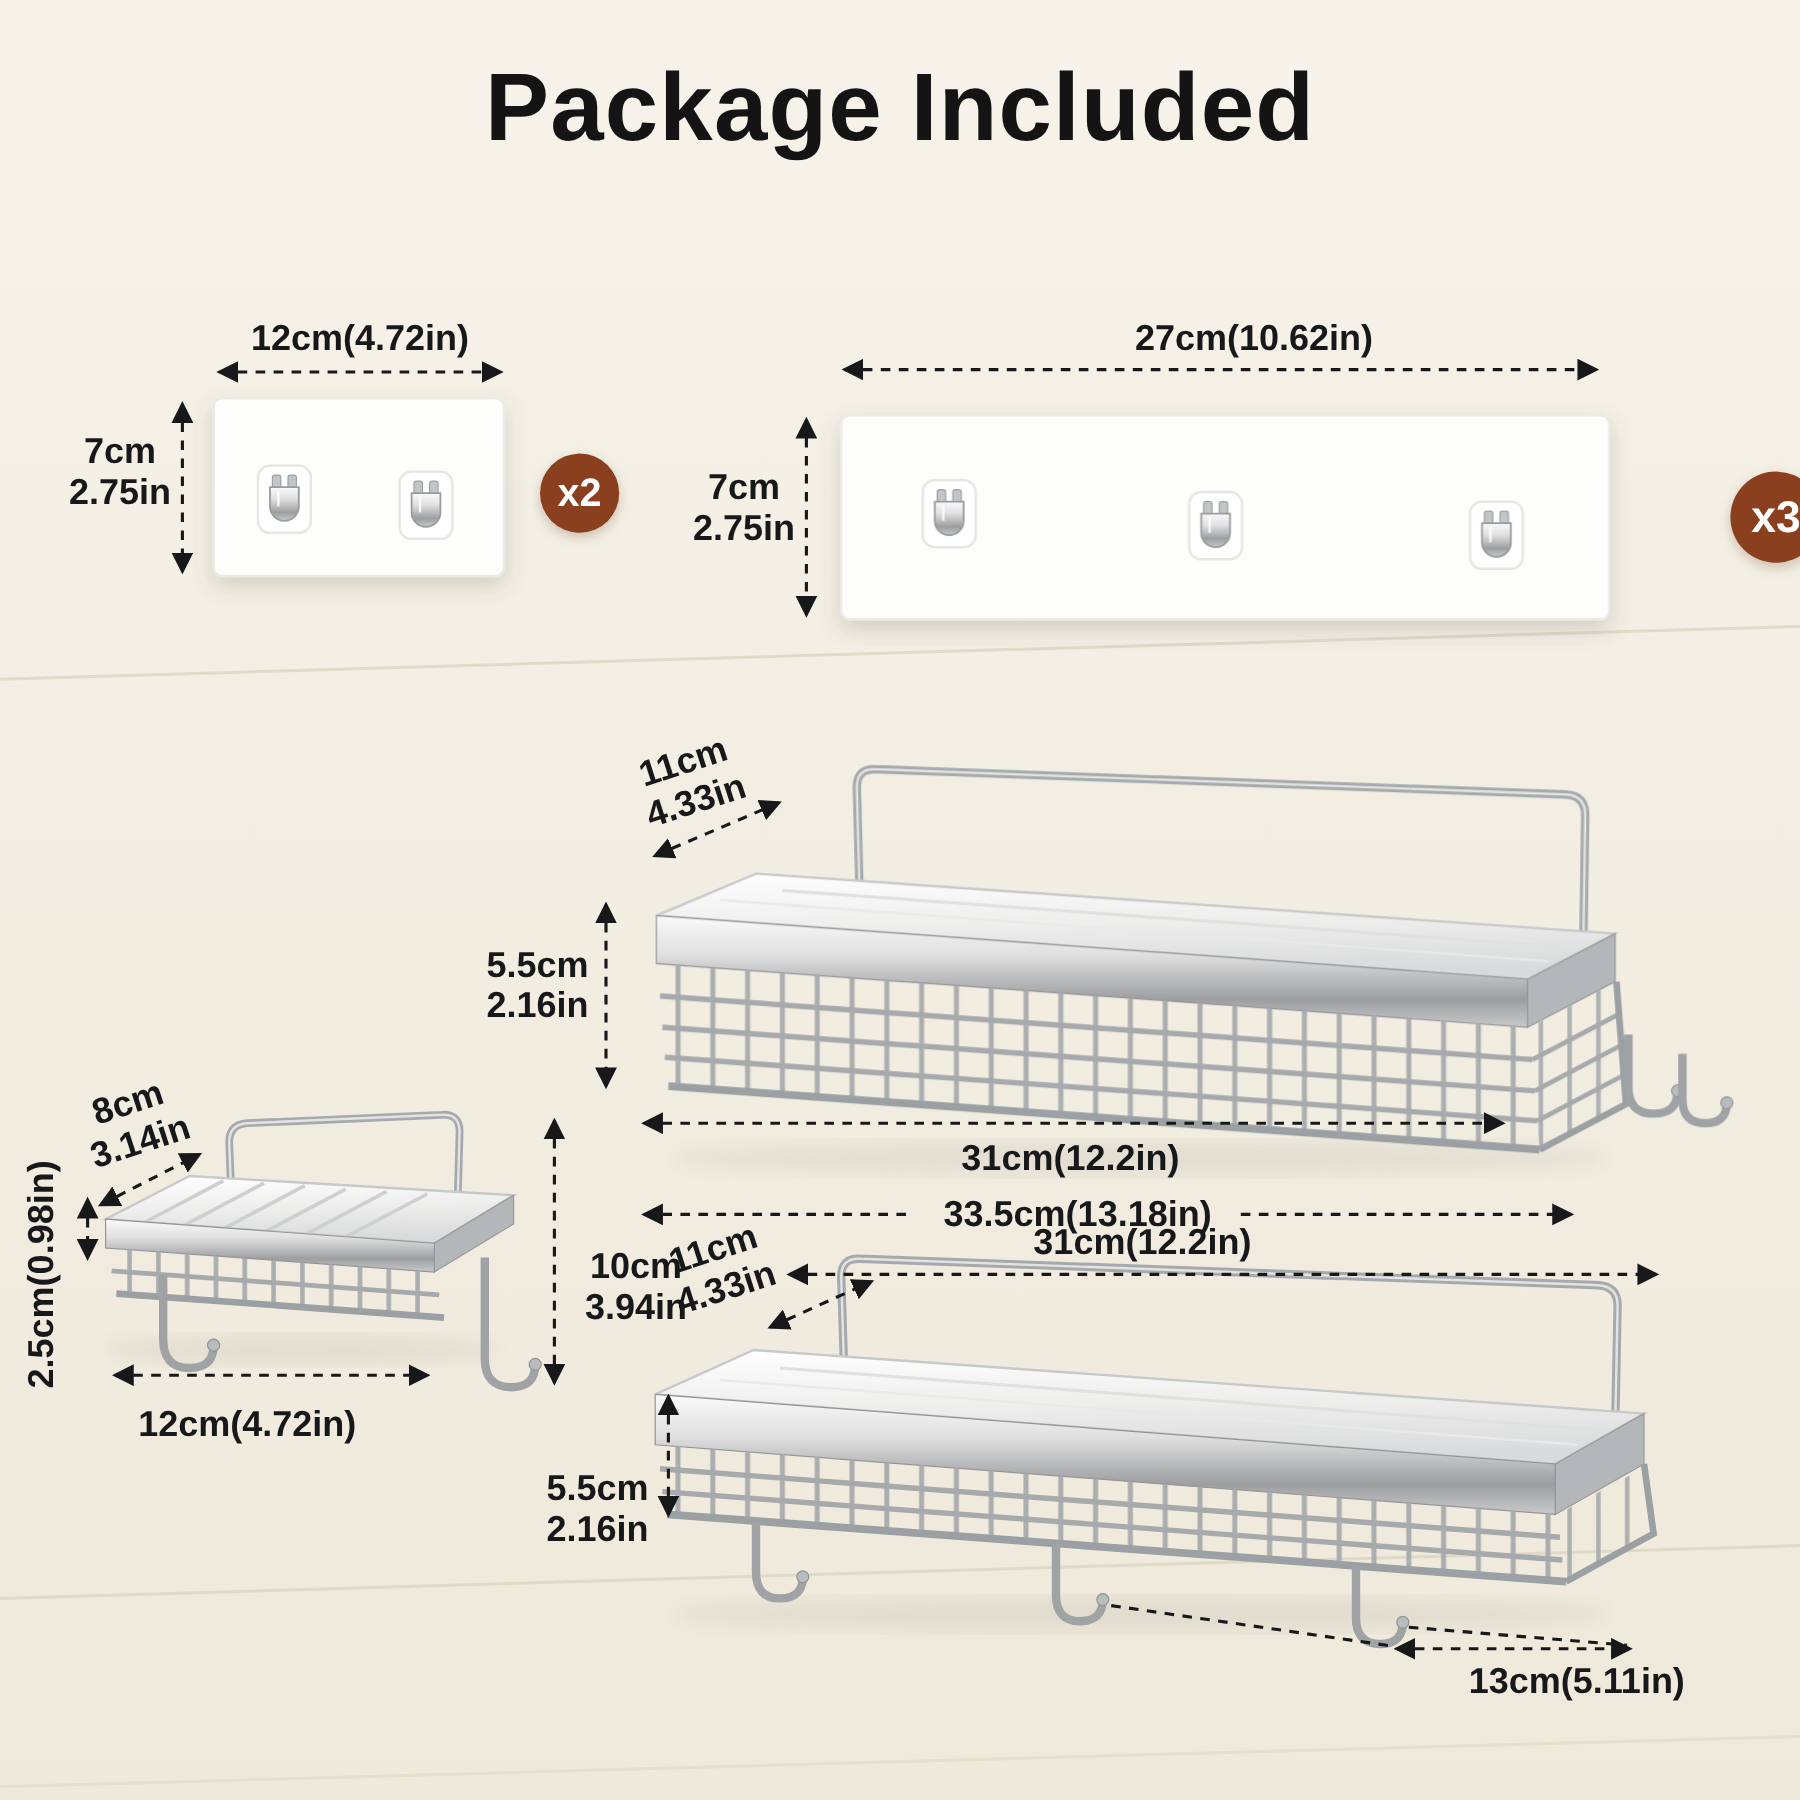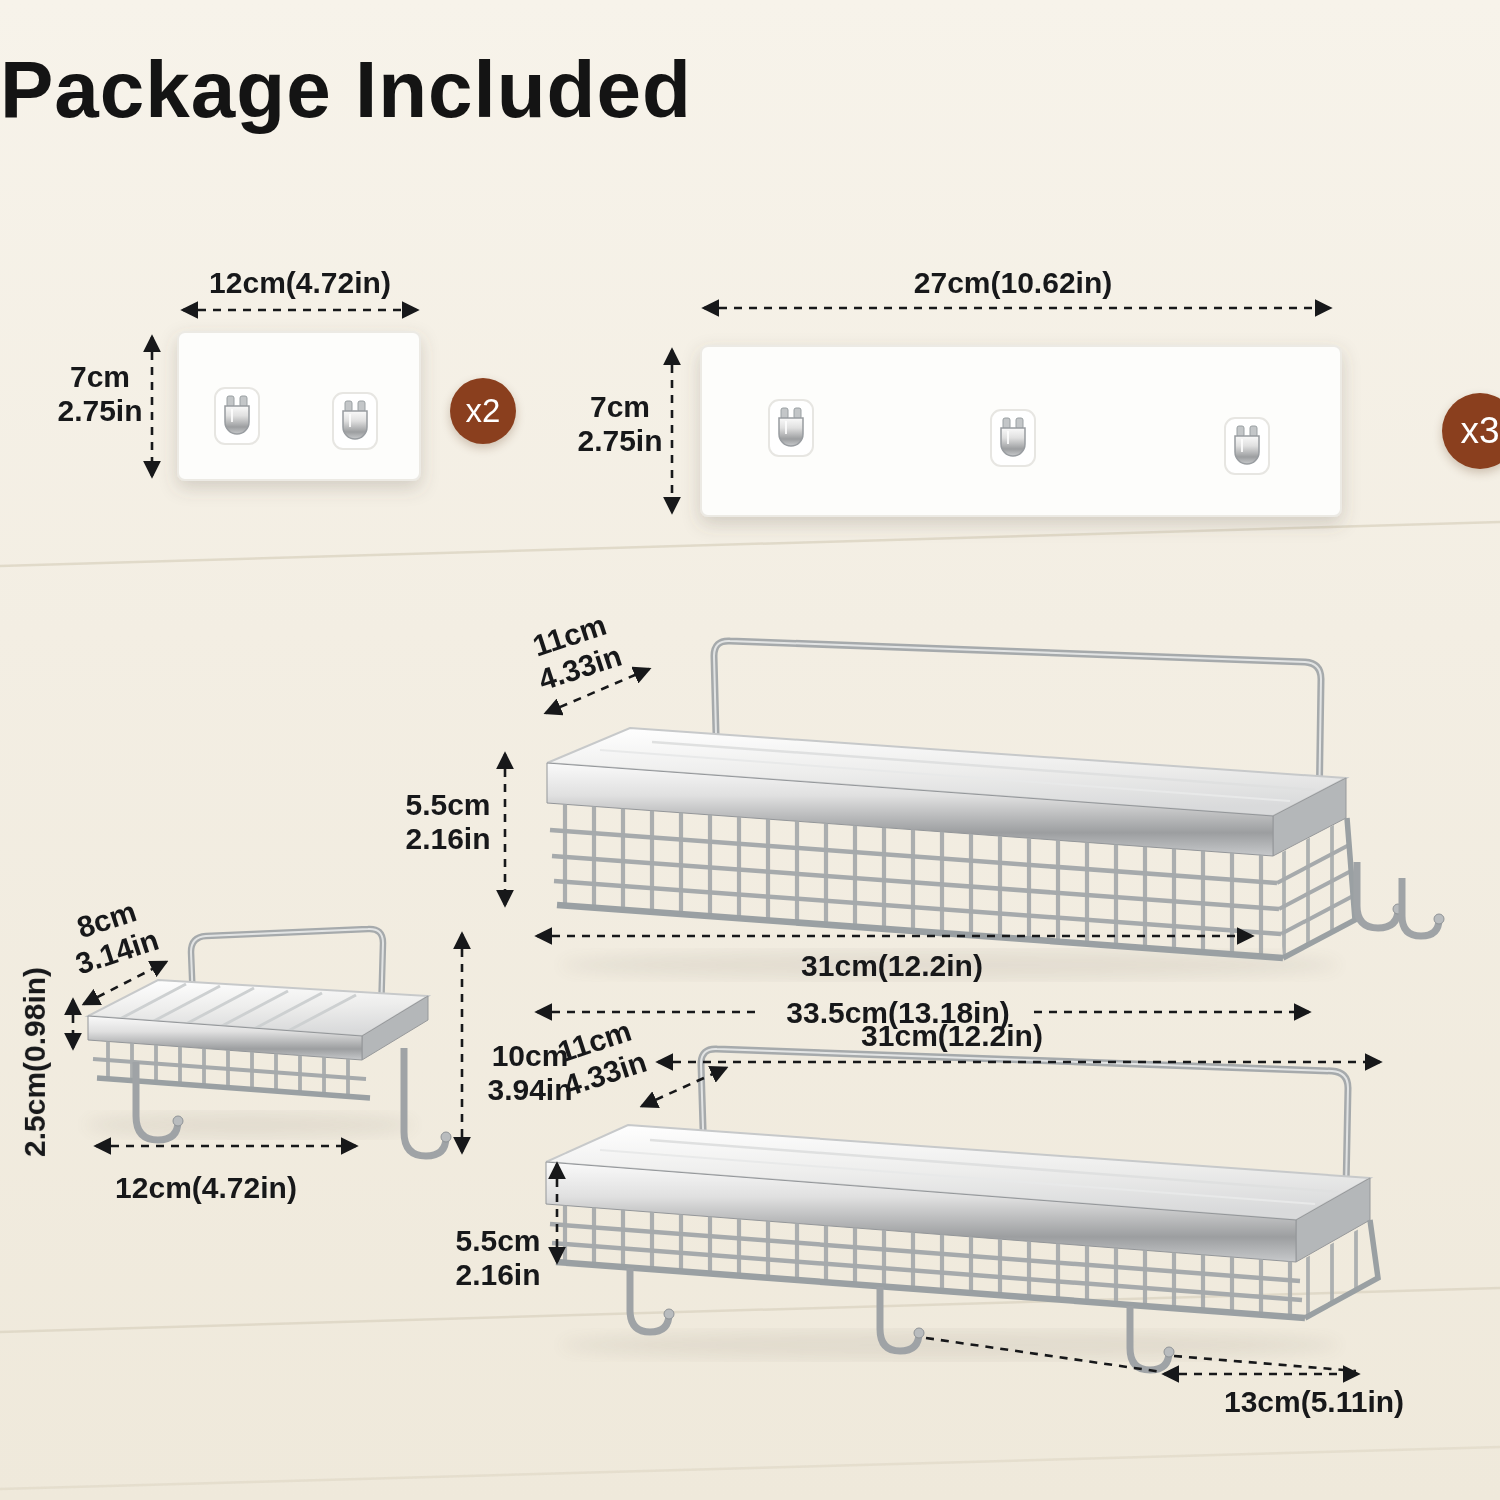--- a/index.html
+++ b/index.html
@@ -1,28 +1,28 @@
 <!DOCTYPE html>
 <html><head>
 <meta charset="utf-8">
 <style>
   * { margin:0; padding:0; box-sizing:border-box; }
   html,body { width:1500px; height:1500px; }
   body { font-family:"Liberation Sans", sans-serif; background:#f3eee3; }
   .stage { position:relative; width:1500px; height:1500px; overflow:hidden;
            background:linear-gradient(180deg,#f7f3ea 0%,#f3eee3 42%,#efe9db 100%); }
-  .title { position:absolute; top:44px; left:0; width:100%; text-align:left;
+  .title { position:absolute; top:44px; left:0; width:100%; text-align:center;
            font-size:80px; font-weight:bold; letter-spacing:1px; color:#141414; }
   .art { position:absolute; left:0; top:0; width:1500px; height:1500px; }
   .lbl { position:absolute; transform:translate(-50%,-50%); color:#17181a;
          font-size:30px; font-weight:bold; line-height:1.14; text-align:center; white-space:nowrap; }
   .lbl.rot   { transform:translate(-50%,-50%) rotate(-18deg); }
   .lbl.rot90 { transform:translate(-50%,-50%) rotate(-90deg); }
   .badge { position:absolute; transform:translate(-50%,-50%); border-radius:50%;
-           background:#8a3f1e; color:#ffffff; font-weight:normal;
+           background:#8a3f1e; color:#ffffff; font-weight:bold;
            display:flex; align-items:center; justify-content:center;
            box-shadow:0 4px 10px rgba(90,50,20,0.25); }
   .badge.b2 { width:66px; height:66px; font-size:33px; }
   .badge.b3 { width:76px; height:76px; font-size:37px; }
 </style>
 </head>
 <body>
 
 <div class="stage">
 
@@ -170,21 +170,21 @@
     </g>
   </svg>
 
   <div class="lbl" style="left:300px;top:283px">12cm(4.72in)</div>
   <div class="lbl" style="left:100px;top:394px">
     <div>7cm</div>
     <div>2.75in</div>
   </div>
   <div class="badge b2" style="left:483px;top:411px">x2</div>
 
-  <div class="lbl" style="left:1013px;top:283px">27cm(10.62in)</div>
+  <div class="lbl" style="left:1045px;top:283px">27cm(10.62in)</div>
   <div class="lbl" style="left:620px;top:424px">
     <div>7cm</div>
     <div>2.75in</div>
   </div>
   <div class="badge b3" style="left:1480px;top:431px">x3</div>
 
   <div class="lbl rot" style="left:575px;top:652px">
     <div>11cm</div>
     <div>4.33in</div>
   </div>

